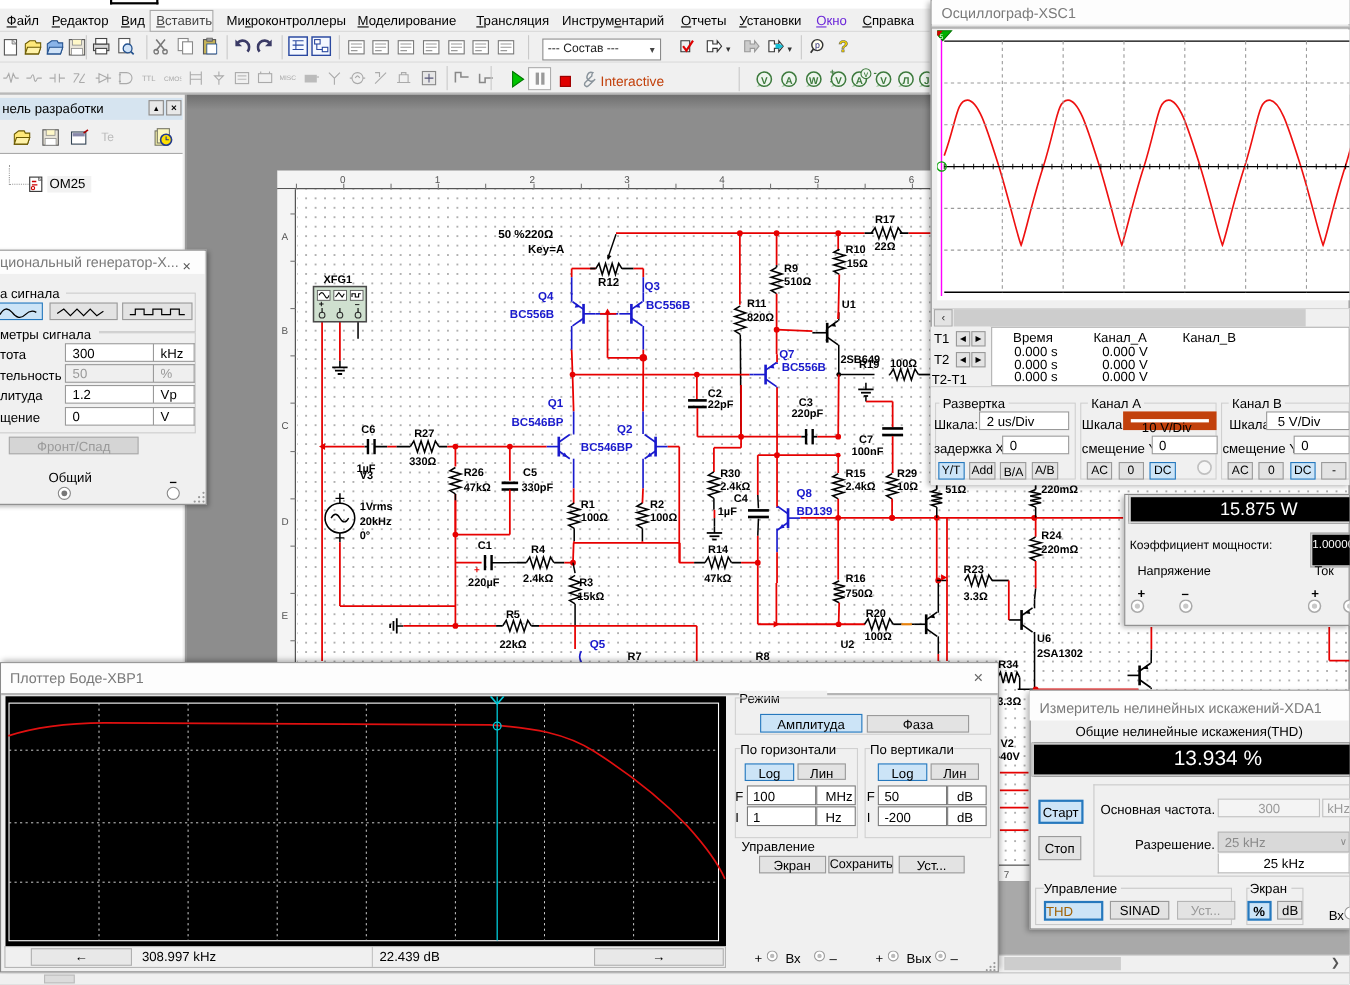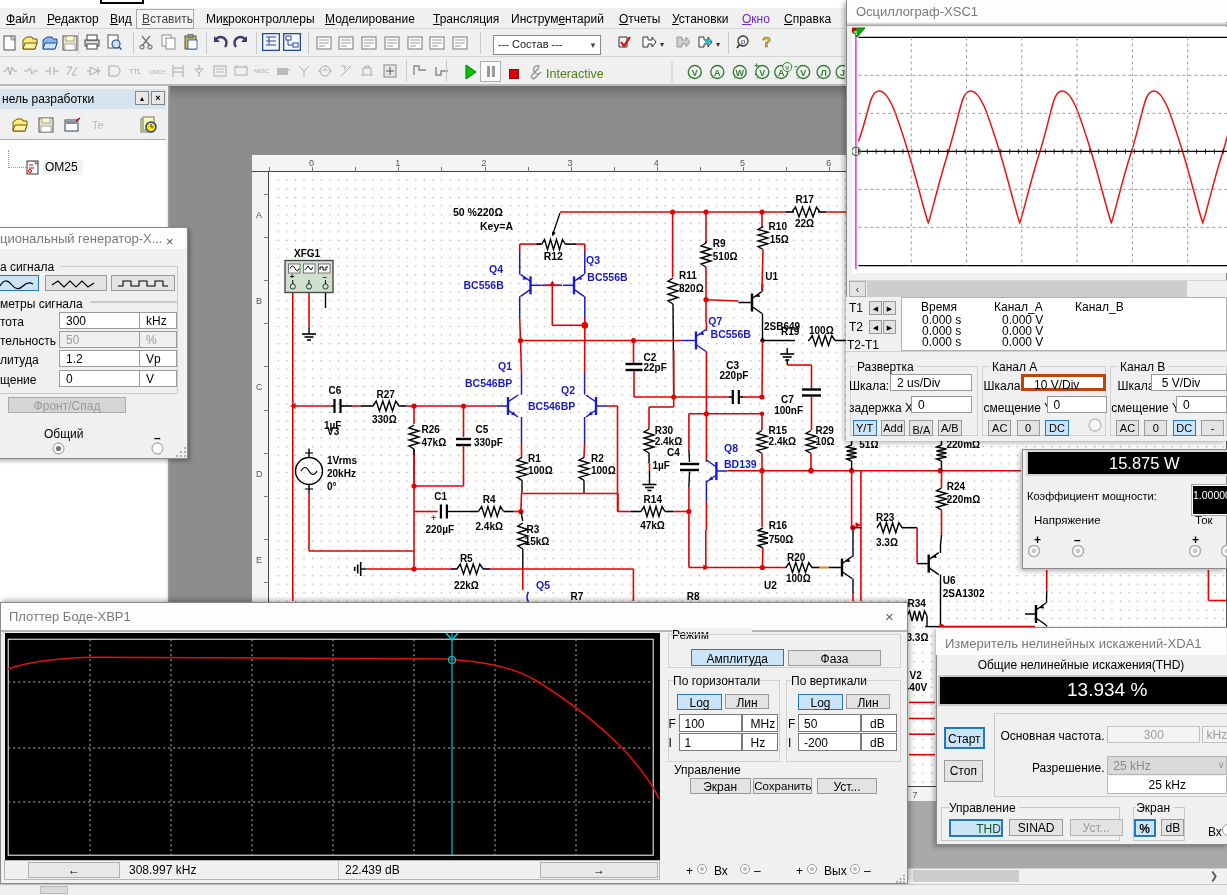--- a/index.html
+++ b/index.html
@@ -211,21 +211,21 @@
 <svg class="abs" style="left:464px;top:64px" width="14" height="16">
     <path d="M2,1 l10,7 -10,7 z" fill="#00c400" stroke="#007700"></path>
   </svg>
 <div class="abs" style="position:absolute;white-space:nowrap;left:480px;top:61px;width:21px;height:21px;background:#fbfbfb;border:1px solid #adadad"></div>
 <div class="abs" style="position:absolute;white-space:nowrap;left:486.5px;top:66px;width:3px;height:11px;background:#9a9a9a"></div>
 <div class="abs" style="position:absolute;white-space:nowrap;left:492px;top:66px;width:3px;height:11px;background:#9a9a9a"></div>
 <div class="abs" style="position:absolute;white-space:nowrap;left:509px;top:69px;width:10px;height:10px;background:#e00000;border:1px solid #900"></div>
 <svg class="abs" style="left:527px;top:64px" width="17" height="17">
     <path d="M12,2 a4,4 0 1 0 2,6 l-6,6 a1.5,1.5 0 0 1 -3,-3 l6,-6 a4,4 0 0 1 1,-3 z" fill="none" stroke="#8a949c" stroke-width="1.3"></path>
   </svg>
-<div class="abs" style="position:absolute;white-space:nowrap;left:546px;top:67px;color:#4d7c0f;font-size:12.5px">Interactive</div>
+<div class="abs" style="position:absolute;white-space:nowrap;left:546px;top:67px;color:#c2410c;font-size:12.5px">Interactive</div>
 <svg class="abs" style="left:0;top:0" width="845" height="86">
     <g>
       <path d="M687.8,79 l6,-6 3,4 z" fill="#9fc79f"></path>
       <circle cx="694.8" cy="72" r="6.5" fill="#eef5ee" stroke="#3d7a3d" stroke-width="1.4"></circle>
       <text x="694.8" y="76" font-size="9" font-weight="bold" fill="#3d7a3d" text-anchor="middle">V</text>
     </g>
     <g>
       <path d="M710.3,79 l6,-6 3,4 z" fill="#9fc79f"></path>
       <circle cx="717.3" cy="72" r="6.5" fill="#eef5ee" stroke="#3d7a3d" stroke-width="1.4"></circle>
       <text x="717.3" y="76" font-size="9" font-weight="bold" fill="#3d7a3d" text-anchor="middle">A</text>
@@ -961,21 +961,21 @@
 <div style="position:absolute;white-space:nowrap;left:1117px;top:360px;background:#f0f0f0;padding:0 3px;color:#000">Канал B</div>
 <div style="position:absolute;white-space:nowrap;left:849px;top:379px;width:44px;height:12px;color:#000">Шкала:</div>
 <div style="position:absolute;white-space:nowrap;left:890px;top:374px;width:82px;height:17px;background:#fff;border:1px solid #999;padding:1px 0 0 6px;color:#000">2 us/Div</div>
 <div style="position:absolute;white-space:nowrap;left:849px;top:401px;width:60px;height:12px;color:#000">задержка X</div>
 <div style="position:absolute;white-space:nowrap;left:911px;top:396px;width:61px;height:17px;background:#fff;border:1px solid #999;padding:1px 0 0 6px;color:#000">0</div>
 <div style="position:absolute;white-space:nowrap;left:852.6px;top:419.8px;width:24px;height:16px;background:#cce4f7;border:1px solid #2678bd;text-align:center;font-size:11px;padding-top:1px;color:#000">Y/T</div>
 <div style="position:absolute;white-space:nowrap;left:881px;top:419.8px;width:24px;height:16px;background:#e3e3e3;border:1px solid #9a9a9a;text-align:center;font-size:11px;padding-top:1px;color:#000">Add</div>
 <div style="position:absolute;white-space:nowrap;left:909.4px;top:419.8px;width:24px;height:16px;background:#e3e3e3;border:1px solid #9a9a9a;text-align:center;font-size:11px;padding-top:3px;color:#000">B/A</div>
 <div style="position:absolute;white-space:nowrap;left:937.8px;top:419.8px;width:24px;height:16px;background:#e3e3e3;border:1px solid #9a9a9a;text-align:center;font-size:11px;padding-top:1px;color:#000">A/B</div>
 <div style="position:absolute;white-space:nowrap;left:983.5px;top:379px;width:40px;height:12px;color:#000">Шкала</div>
-<div style="position:absolute;white-space:nowrap;left:1021px;top:374px;width:85px;height:17px;background:#fff;border:3px solid #c2410c;padding:1px 16px 0 10px;color:#000">10  V/Div</div>
+<div style="position:absolute;white-space:nowrap;left:1021px;top:374px;width:85px;height:17px;background:#fff;border:7px solid #c2410c;padding:1px 16px 0 10px;color:#000">10  V/Div</div>
 <div style="position:absolute;white-space:nowrap;left:983.5px;top:401px;width:62px;height:12px;color:#000">смещение Y</div>
 <div style="position:absolute;white-space:nowrap;left:1046.6px;top:396px;width:60px;height:17px;background:#fff;border:1px solid #999;padding:1px 0 0 6px;color:#000">0</div>
 <div style="position:absolute;white-space:nowrap;left:988.2px;top:419.8px;width:23px;height:16px;background:#e3e3e3;border:1px solid #9a9a9a;text-align:center;font-size:11px;padding-top:1px;color:#000">AC</div>
 <div style="position:absolute;white-space:nowrap;left:1016.6px;top:419.8px;width:23px;height:16px;background:#e3e3e3;border:1px solid #9a9a9a;text-align:center;font-size:11px;padding-top:1px;color:#000">0</div>
 <div style="position:absolute;white-space:nowrap;left:1045px;top:419.8px;width:24px;height:16px;background:#cce4f7;border:1px solid #2678bd;text-align:center;font-size:11px;padding-top:1px;color:#000">DC</div>
 <svg style="position:absolute;left:1088px;top:418px" width="15" height="15">
     <circle cx="7" cy="7" r="6" fill="#f6f6f6" stroke="#c0c0c0" stroke-width="1.5"></circle>
   </svg>
 <div style="position:absolute;white-space:nowrap;left:1117.6px;top:379px;width:40px;height:12px;color:#000">Шкала</div>
 <div style="position:absolute;white-space:nowrap;left:1150.7px;top:374px;width:76px;height:17px;background:#fff;border:1px solid #999;padding:1px 0 0 10px;color:#000">5  V/Div</div>
@@ -1108,21 +1108,21 @@
 <div style="position:absolute;white-space:nowrap;left:943.8px;top:759.6px;width:39px;height:22px;background:#e3e3e3;border:1px solid #9a9a9a;text-align:center;padding-top:3px;color:#000">Стоп</div>
 <div style="position:absolute;white-space:nowrap;left:1000.4px;top:729.4px;width:110px;height:13px;color:#000">Основная частота.</div>
 <div style="position:absolute;white-space:nowrap;left:1107.3px;top:725.6px;width:93px;height:17px;background:#f4f4f4;border:1px solid #c0c0c0;text-align:center;color:#9a9a9a;padding-top:1px">300</div>
 <div style="position:absolute;white-space:nowrap;left:1201.6px;top:725.6px;width:26px;height:17px;background:#f4f4f4;border:1px solid #c0c0c0;color:#9a9a9a;padding:1px 0 0 4px">kHz</div>
 <div style="position:absolute;white-space:nowrap;left:1031.9px;top:760.8px;width:70px;height:13px;color:#000">Разрешение.</div>
 <div style="position:absolute;white-space:nowrap;left:1107.3px;top:755.8px;width:120px;height:19px;background:#d9d9d9;border:1px solid #b5b5b5;color:#8a8a8a;padding:2px 0 0 5px">25 kHz</div>
 <div style="position:absolute;white-space:nowrap;left:1107.3px;top:775.9px;width:120px;height:18px;background:#fff;border:1px solid #b5b5b5;border-top:none;color:#000;text-align:center;padding-top:2px">25 kHz</div>
 <div style="position:absolute;white-space:nowrap;left:1218px;top:760px;width:10px;height:10px;color:#8a8a8a;font-size:9px">∨</div>
 <div style="position:absolute;white-space:nowrap;left:941.3px;top:807.3px;width:179px;height:34px;border:1px solid #c9c9c9"></div>
 <div style="position:absolute;white-space:nowrap;left:948.9px;top:801.3px;width:70px;height:12px;background:#f0f0f0;color:#000">Управление</div>
-<div style="position:absolute;white-space:nowrap;left:948.9px;top:818.7px;width:54px;height:18px;background:#cce4f7;border:2px solid #2678bd;text-align:right;padding-top:1px;color:#14532d">THD</div>
+<div style="position:absolute;white-space:nowrap;left:948.9px;top:818.7px;width:54px;height:18px;background:#cce4f7;border:2px solid #2678bd;text-align:left;padding-top:1px;color:#a16207">THD</div>
 <div style="position:absolute;white-space:nowrap;left:1009.2px;top:818.7px;width:54px;height:17px;background:#e3e3e3;border:1px solid #9a9a9a;text-align:center;padding-top:1px;color:#000">SINAD</div>
 <div style="position:absolute;white-space:nowrap;left:1069.6px;top:818.7px;width:53px;height:17px;background:#e3e3e3;border:1px solid #b5b5b5;text-align:center;padding-top:1px;color:#9a9a9a">Уст...</div>
 <div style="position:absolute;white-space:nowrap;left:1132.5px;top:807.3px;width:52px;height:34px;border:1px solid #c9c9c9"></div>
 <div style="position:absolute;white-space:nowrap;left:1136.2px;top:801.3px;width:38px;height:12px;background:#f0f0f0;color:#000">Экран</div>
 <div style="position:absolute;white-space:nowrap;left:1133.7px;top:818.7px;width:22px;height:18px;background:#cce4f7;border:2px solid #2678bd;text-align:center;padding-top:1px;color:#000;font-weight:bold">%</div>
 <div style="position:absolute;white-space:nowrap;left:1161.4px;top:818.7px;width:23px;height:17px;background:#e3e3e3;border:1px solid #9a9a9a;text-align:center;padding-top:1px;color:#000">dB</div>
 <div style="position:absolute;white-space:nowrap;left:1207.9px;top:825px;width:20px;height:13px;color:#000">Вх</div>
 <svg style="position:absolute;left:1222px;top:824px" width="6" height="13">
     <circle cx="6" cy="6" r="5.5" fill="#fff" stroke="#999"></circle>
   </svg>

